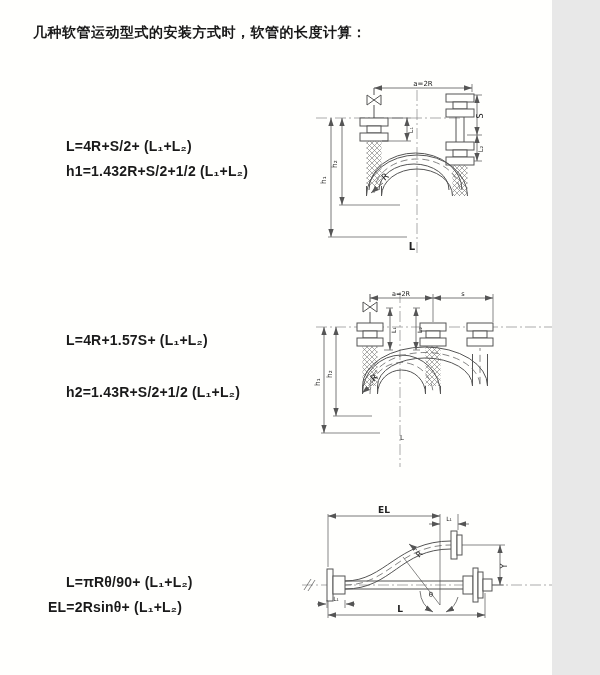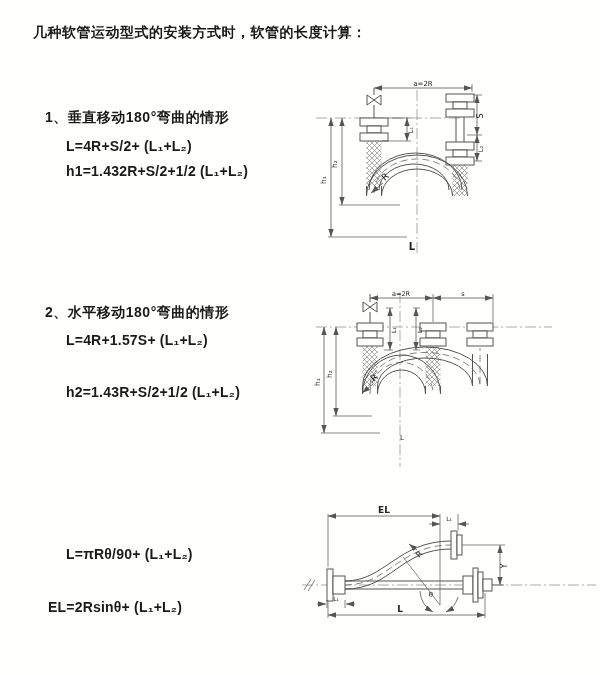--- a/index.html
+++ b/index.html
@@ -1,37 +1,36 @@
 <!DOCTYPE html>
 <html><head>
 <meta charset="utf-8">
 <style>
   html,body{margin:0;padding:0;background:#e8e8e8;}
-  #page{position:relative;width:600px;height:675px;background:#fffffd;overflow:hidden;
+  #page{position:relative;width:552px;height:675px;background:#fffffd;overflow:hidden;
         font-family:"Liberation Sans","DejaVu Sans",sans-serif;color:#1a1a1a;}
   .title{position:absolute;left:33px;top:24px;font-size:14px;font-weight:700;letter-spacing:0.5px;}
   .sec-heading{position:absolute;font-size:14px;font-weight:700;letter-spacing:0.5px;}
   .formula{position:absolute;font-size:14px;font-weight:600;letter-spacing:0.2px;}
   svg{position:absolute;overflow:visible;}
   .ln{stroke:#555;stroke-width:1;fill:none;}
   .fl{stroke:#555;stroke-width:1;fill:#fffffd;}
   .cl{stroke:#888;stroke-width:0.7;fill:none;stroke-dasharray:11 3 2 3;}
   .dash{stroke:#666;stroke-width:0.8;fill:none;stroke-dasharray:7 4;}
   .dim{stroke:#555;stroke-width:0.8;fill:none;}
   .ext{stroke:#555;stroke-width:0.7;fill:none;}
   svg text{fill:#222;font-family:"DejaVu Sans","Liberation Sans",sans-serif;}
 </style>
 </head>
 <body>
 
 <div id="page">
 
   <div class="title">几种软管运动型式的安装方式时，软管的长度计算：</div>
 
-  <div class="sec-heading" style="left:45px;top:109px">1、垂直移动180°弯曲的情形</div>
   <div class="formula" style="left:66px;top:138px">L=4R+S/2+ (L₁+L₂)</div>
   <div class="formula" style="left:66px;top:163px">h1=1.432R+S/2+1/2 (L₁+L₂)</div>
 
   <svg style="left:312px;top:78px" width="282" height="182" viewBox="0 0 282 182">
     <defs>
       <marker id="ar1" viewBox="0 0 10 6" refX="9" refY="3" markerWidth="9" markerHeight="6" orient="auto-start-reverse" markerUnits="userSpaceOnUse">
         <path d="M0,0 L9,3 L0,6 Z" fill="#555"></path>
       </marker>
       <pattern id="br1" width="5" height="5" patternUnits="userSpaceOnUse">
         <path d="M0,5 L5,0 M0,0 L5,5" stroke="#777" stroke-width="0.6"></path>
@@ -110,21 +109,20 @@
       <text x="14" y="102" font-size="7.5" text-anchor="middle" transform="rotate(-90 14 102)">h₁</text>
 
       <line class="ext" x1="27" y1="127" x2="88" y2="127"></line>
       <line class="dim" x1="30" y1="40" x2="30" y2="127" marker-start="url(#ar1)" marker-end="url(#ar1)"></line>
       <text x="25" y="86" font-size="7.5" text-anchor="middle" transform="rotate(-90 25 86)">h₂</text>
 
       <text x="100" y="172" font-size="10" font-weight="bold" text-anchor="middle">L</text>
     </g>
   </svg>
 
-  <div class="sec-heading" style="left:45px;top:304px">2、水平移动180°弯曲的情形</div>
   <div class="formula" style="left:66px;top:332px">L=4R+1.57S+ (L₁+L₂)</div>
   <div class="formula" style="left:66px;top:384px">h2=1.43R+S/2+1/2 (L₁+L₂)</div>
 
   <svg style="left:312px;top:282px" width="285" height="195" viewBox="0 0 285 195">
     <defs>
       <marker id="ar2" viewBox="0 0 10 6" refX="9" refY="3" markerWidth="9" markerHeight="6" orient="auto-start-reverse" markerUnits="userSpaceOnUse">
         <path d="M0,0 L9,3 L0,6 Z" fill="#555"></path>
       </marker>
       <pattern id="br2" width="5" height="5" patternUnits="userSpaceOnUse">
         <path d="M0,5 L5,0 M0,0 L5,5" stroke="#777" stroke-width="0.6"></path>
@@ -204,21 +202,21 @@
       <text x="8" y="100" font-size="7.5" text-anchor="middle" transform="rotate(-90 8 100)">h₁</text>
 
       <line class="ext" x1="21" y1="134" x2="60" y2="134"></line>
       <line class="dim" x1="24" y1="45" x2="24" y2="134" marker-start="url(#ar2)" marker-end="url(#ar2)"></line>
       <text x="20" y="92" font-size="7.5" text-anchor="middle" transform="rotate(-90 20 92)">h₂</text>
 
       <text x="90" y="158" font-size="7" text-anchor="middle">L</text>
     </g>
   </svg>
 
-  <div class="formula" style="left:66px;top:546px">L=πRθ/90+ (L₁+L₂)</div>
+  <div class="formula" style="left:66px;top:574px">L=πRθ/90+ (L₁+L₂)</div>
   <div class="formula" style="left:48px;top:599px">EL=2Rsinθ+ (L₁+L₂)</div>
 
   <svg style="left:300px;top:500px" width="300" height="145" viewBox="0 0 300 145">
     <defs>
       <marker id="ar3" viewBox="0 0 10 6" refX="9" refY="3" markerWidth="9" markerHeight="6" orient="auto-start-reverse" markerUnits="userSpaceOnUse">
         <path d="M0,0 L9,3 L0,6 Z" fill="#555"></path>
       </marker>
     </defs>
 
     <g>

